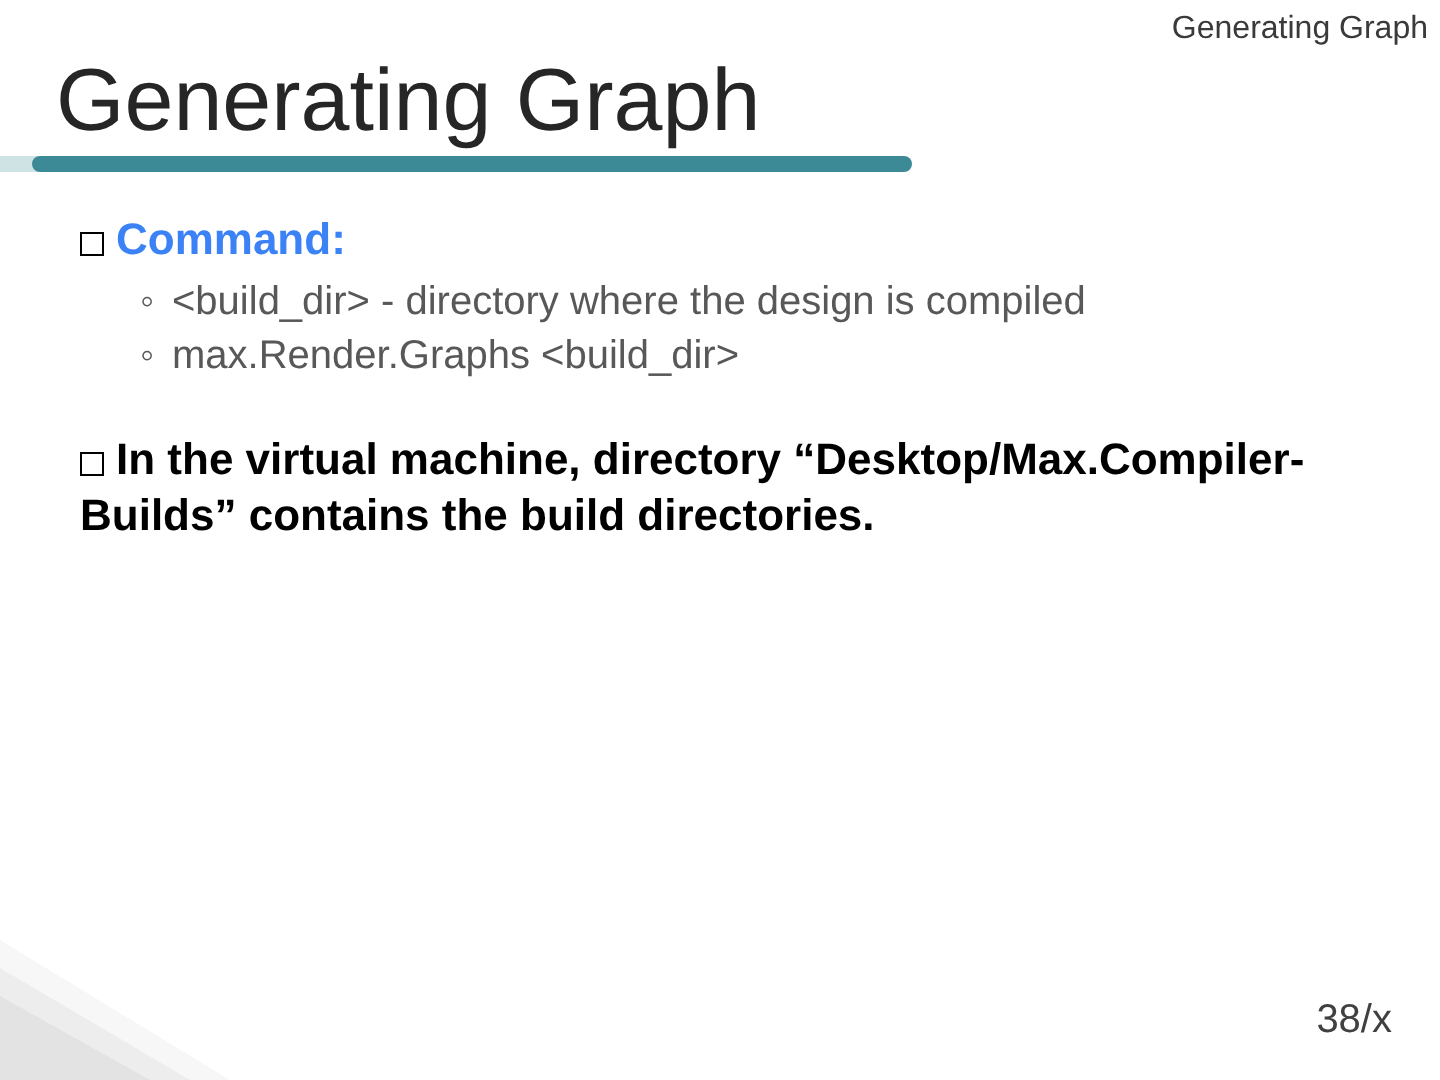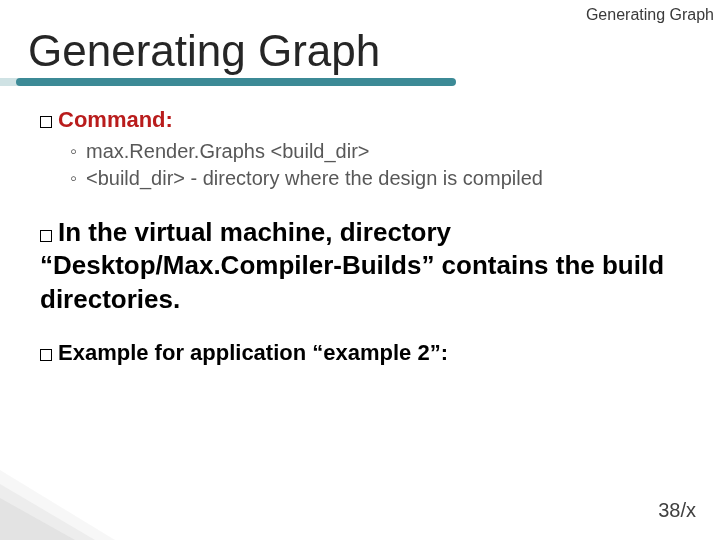--- a/index.html
+++ b/index.html
@@ -49,21 +49,21 @@
   }
   .content {
     position: absolute;
     top: 106px;
     left: 40px;
     right: 24px;
   }
   .bullet-item {
     font-size: 22px;
     font-weight: 700;
-    color: #b91c1c;
+    color: #3b82f6;
     line-height: 1.25;
     margin-bottom: 4px;
   }
   .bullet-box {
     display: inline-block;
     width: 12px;
     height: 12px;
     border: 1.5px solid #000;
     margin-right: 6px;
     vertical-align: -1px;
@@ -82,21 +82,21 @@
   }
   .sub-item::before {
     content: "◦";
     position: absolute;
     left: 0;
     top: 0;
     color: #585858;
   }
   .block-vm {
     margin-top: 24px;
-    font-size: 26px;
+    font-size: 22px;
     font-weight: 700;
     color: #000;
     line-height: 1.3;
     margin-bottom: 22px;
   }
   .block-example {
     margin-top: 12px;
     font-size: 22px;
     font-weight: 700;
     color: #000;
@@ -127,31 +127,28 @@
 <div class="title">Generating Graph</div>
 <div class="title-underline-light"></div>
 <div class="title-underline"></div>
 
 <div class="content">
 
   <div class="bullet-item">
     <span class="bullet-box"></span><span>Command</span><span>:</span>
   </div>
   <div class="sub-list">
+    <div class="sub-item">&lt;build_dir&gt; - directory where the design is compiled</div>
     <div class="sub-item">max.Render.Graphs &lt;build_dir&gt;</div>
-    <div class="sub-item">&lt;build_dir&gt; - directory where the design is compiled</div>
   </div>
 
   <div class="block-vm">
     <span class="bullet-box"></span><span>In</span><span> the virtual machine, directory “Desktop/Max.Compiler-Builds” contains the build directories.</span>
   </div>
 
-  <div class="block-example">
-    <span class="bullet-box"></span><span>Example</span><span> for application “example 2”:</span>
-  </div>
 
 </div>
 
 <div class="page-number">38/x</div>
 
 <svg class="bottom-ornament" viewBox="0 0 115 70">
   <path d="M0 0 L115 70 L0 70 Z" fill="#f1f1f1" opacity="0.6"></path>
   <path d="M0 14 L95 70 L0 70 Z" fill="#e6e6e6" opacity="0.6"></path>
   <path d="M0 28 L75 70 L0 70 Z" fill="#dcdcdc" opacity="0.6"></path>
 </svg>

